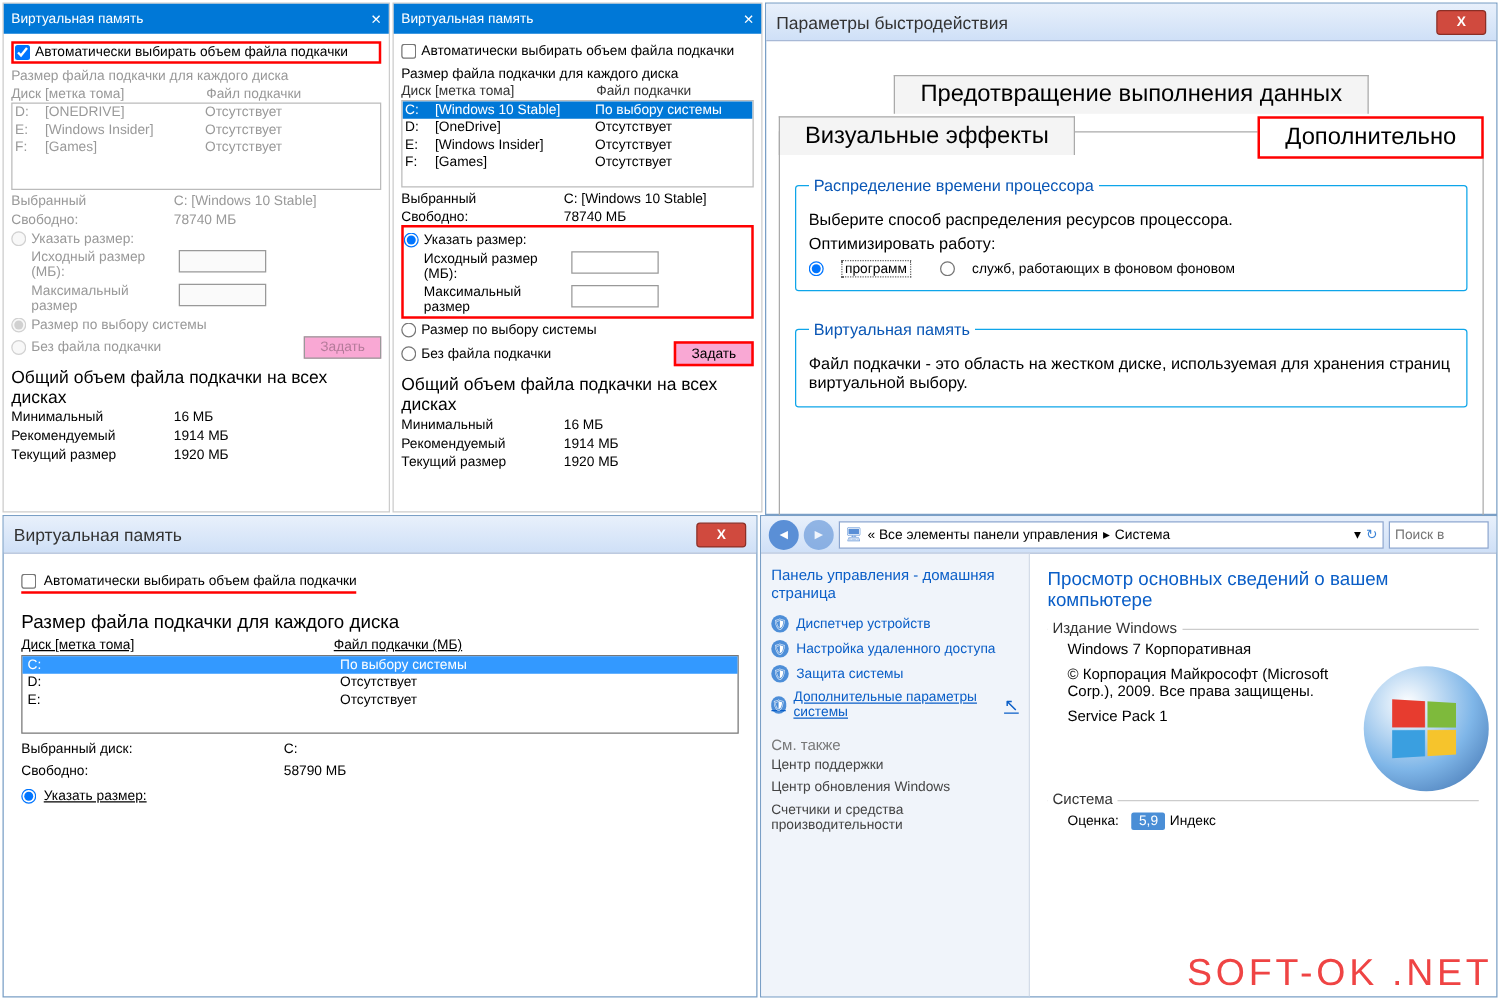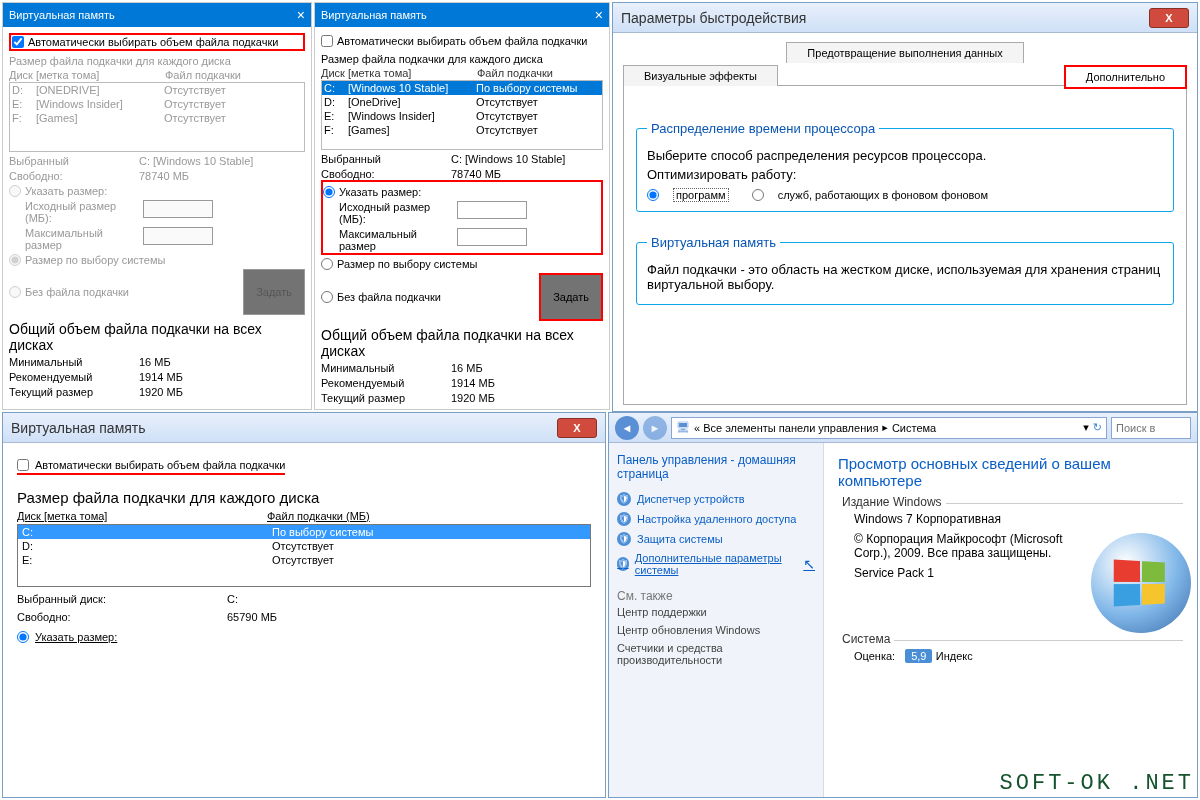--- a/index.html
+++ b/index.html
@@ -27,29 +27,29 @@
 .listbox{border:1px solid #bbb;height:70px;overflow:hidden;margin-top:1px}
 .lrow{display:flex;font-size:11px;padding:1px 2px}
 .lrow .c1{width:24px}.lrow .c2{width:128px}.lrow .c3{flex:1}
 .lrow.sel{background:#0078d7;color:#fff}
 .kv{display:flex;font-size:11px;margin-top:3px}
 .kv .k{width:130px}.kv .v{flex:1}
 .dim{color:#999}
 .radline{display:flex;align-items:center;gap:4px;margin-top:3px;font-size:11px}
 .radred{border:2px solid red;padding:1px 0}
 .inline-inp{width:70px;height:18px;border:1px solid #999;margin-left:4px}
-.btn{border:1px solid #999;background:#737373;padding:16px 12px;font-size:11px;cursor:pointer}
+.btn{border:1px solid #999;background:#f9a8d4;padding:2px 12px;font-size:11px;cursor:pointer}
 .btn.red{border:2px solid red}
 .section-title{margin-top:6px;font-size:14px}
 
 .tb7{height:30px;background:linear-gradient(#e8f0fb,#cfe0f7);display:flex;align-items:center;padding:0 8px;border-bottom:1px solid #a8b9d6}
 .tb7 h1{font-size:14px;font-weight:400;color:#333}
 .tb7 .xbtn{margin-left:auto;width:40px;height:20px;background:#d04a3e;border:1px solid #8a2f26;border-radius:3px;color:#fff;text-align:center;line-height:18px;font-weight:bold;cursor:pointer}
 .tabs7{margin:8px 10px 0;position:relative}
-.tab7{display:inline-block;border:1px solid #aaa;border-bottom:none;padding:4px 20px;background:#f4f4f4;font-size:11px;cursor:pointer;position:relative;top:1px}
+.tab7{display:inline-block;border:1px solid #aaa;border-bottom:none;padding:4px 20px;background:#f4f4f4;font-size:19px;cursor:pointer;position:relative;top:19px}
 .tab7.row2{margin-top:2px}
 .tab7.active{background:#fff}
 .tab7.red{border:2px solid red}
 .tabbody7{border:1px solid #aaa;margin:0 10px;padding:12px;height:320px}
 .fieldset7{border:1px solid #0ea5e9;border-radius:3px;padding:8px 10px;margin-top:23px;position:relative}
 .fieldset7 legend{font-size:13px;color:#0956b5;padding:0 4px}
 .fieldset7 p{font-size:13px;margin:4px 0}
 .radio7{display:inline-flex;align-items:center;gap:14px;margin-right:20px;font-size:13px}
 .radio7 input{width:13px;height:13px}
 .dotted{border:1px dotted #666;padding:0 2px}
@@ -82,21 +82,21 @@
 .cursor{font-size:14px}
 .sidegrey{color:#777;font-size:12px;margin-top:10px}
 .mainpane{flex:1;padding:12px 14px;position:relative}
 .mainpane h2{font-size:15px;color:#0a5ec7;font-weight:400}
 .mainpane .fs{border-top:1px solid #ccc;margin-top:14px;padding-top:2px;position:relative}
 .mainpane .fs .lg{position:absolute;top:-9px;left:0;background:#fff;padding:0 4px;font-size:12px;color:#333}
 .mainpane .fs p{font-size:12px;margin:6px 0 2px 16px}
 .winlogo{position:absolute;right:6px;top:90px;width:100px;height:100px;border-radius:50%;background:radial-gradient(circle at 35% 30%,#fff,#7fb6e8 55%,#3a6aa8);display:flex;align-items:center;justify-content:center}
 .winlogo .flag{width:52px;height:44px;display:grid;grid-template-columns:1fr 1fr;grid-template-rows:1fr 1fr;gap:2px;transform:perspective(80px) rotateY(12deg)}
 .winlogo .q1{background:#e73c2f}.winlogo .q2{background:#7eba3c}.winlogo .q3{background:#3a9fe0}.winlogo .q4{background:#f6c42c}
-.watermark{position:absolute;right:6px;bottom:4px;font-size:22px;color:#14532d;letter-spacing:3px;font-family:Liberation Mono, monospace}
+.watermark{position:absolute;right:6px;bottom:4px;font-size:30px;color:#ef4444;letter-spacing:3px;font-family:Liberation Sans, sans-serif}
 input[type=checkbox],input[type=radio]{width:12px;height:12px}
 </style>
 </head>
 <body>
 
 <div class="panel pA">
   <div class="tb10">
     <span>Виртуальная память</span>
     <span class="x">×</span>
   </div>
@@ -324,21 +324,21 @@
           <span class="h2">Отсутствует</span>
         </div>
       <div class="lr">&nbsp;</div>
     </div>
     <div class="kv2">
         <span class="k">Выбранный диск:</span>
         <span class="v">C:</span>
       </div>
     <div class="kv2">
         <span class="k">Свободно:</span>
-        <span class="v">65790 МБ</span>
+        <span class="v">58790 МБ</span>
       </div>
     <label class="rad2">
         <input type="radio" checked="" style="">
         <span>Указать размер:</span>
       </label>
   </div>
 </div>
 
 <div class="panel pE">
   <div class="toolbar">

